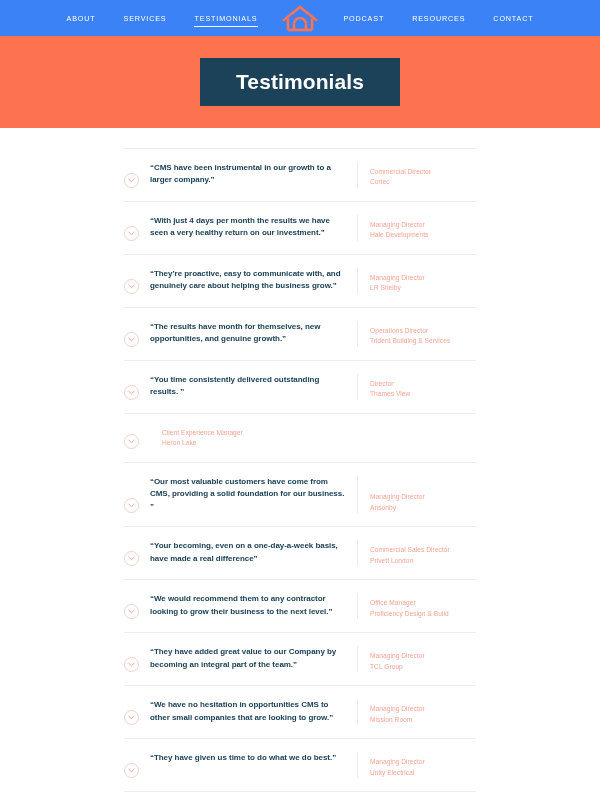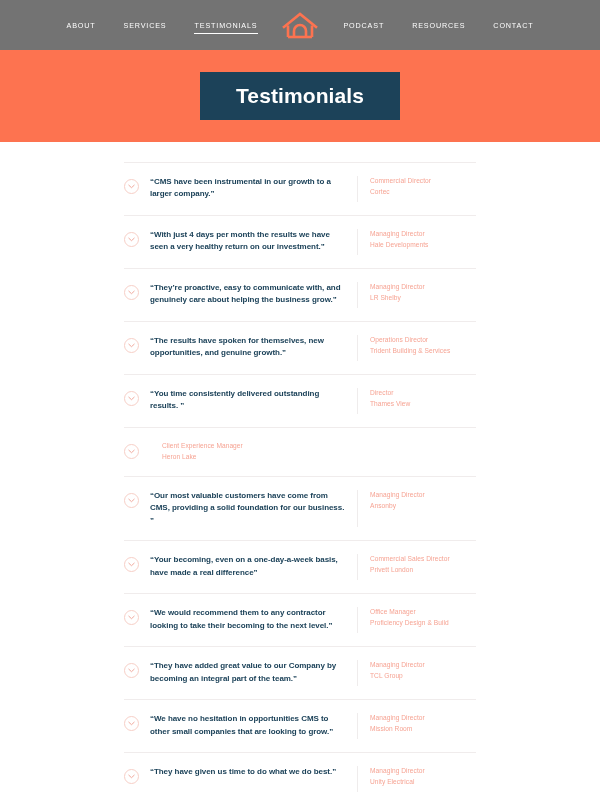--- a/index.html
+++ b/index.html
@@ -12,22 +12,22 @@
 
   body {
     font-family: "Liberation Sans", sans-serif;
     background: #ffffff;
     color: #1e4258;
     -webkit-font-smoothing: antialiased;
   }
 
   
   .navbar {
-    background: #737373;
-    height: 50px;
+    background: #3b82f6;
+    height: 36px;
     display: flex;
     align-items: center;
     justify-content: center;
     position: relative;
   }
 
   .nav-group {
     display: flex;
     align-items: center;
     gap: 0;
@@ -96,21 +96,21 @@
     background: #ffffff;
   }
 
   .list {
     width: 352px;
     margin: 0 auto;
   }
 
   .row {
     display: flex;
-    align-items: flex-start;
+    align-items: flex-end;
     border-bottom: 1px solid #f0ecec;
     padding: 13px 0 13px 0;
     min-height: 49px;
     cursor: pointer;
   }
 
   .row:first-child { border-top: 1px solid #f0ecec; }
 
   .chev-cell {
     width: 26px;
@@ -251,21 +251,21 @@
       </div>
       <div class="row">
         <div class="chev-cell">
           <span class="chev-circle">
             <svg width="7" height="5" viewBox="0 0 7 5">
               <path d="M0.8 1.2 L3.5 3.7 L6.2 1.2" fill="none" stroke="#f0a99d" stroke-width="1" stroke-linecap="round" stroke-linejoin="round"></path>
             </svg>
           </span>
         </div>
         <div class="quote-cell">
-          <div class="quote-text">“The results have spoken for themselves, new opportunities, and genuine growth.”</div>
+          <div class="quote-text">“The results have month for themselves, new opportunities, and genuine growth.”</div>
         </div>
         <div class="attr-cell">
           <div class="attr-role">Operations Director</div>
           <div class="attr-company">Trident Building &amp; Services</div>
         </div>
       </div>
       <div class="row">
         <div class="chev-cell">
           <span class="chev-circle">
             <svg width="7" height="5" viewBox="0 0 7 5">
@@ -328,21 +328,21 @@
       </div>
       <div class="row">
         <div class="chev-cell">
           <span class="chev-circle">
             <svg width="7" height="5" viewBox="0 0 7 5">
               <path d="M0.8 1.2 L3.5 3.7 L6.2 1.2" fill="none" stroke="#f0a99d" stroke-width="1" stroke-linecap="round" stroke-linejoin="round"></path>
             </svg>
           </span>
         </div>
         <div class="quote-cell">
-          <div class="quote-text">“We would recommend them to any contractor looking to take their becoming to the next level.”</div>
+          <div class="quote-text">“We would recommend them to any contractor looking to grow their business to the next level.”</div>
         </div>
         <div class="attr-cell">
           <div class="attr-role">Office Manager</div>
           <div class="attr-company">Proficiency Design &amp; Build</div>
         </div>
       </div>
       <div class="row">
         <div class="chev-cell">
           <span class="chev-circle">
             <svg width="7" height="5" viewBox="0 0 7 5">

